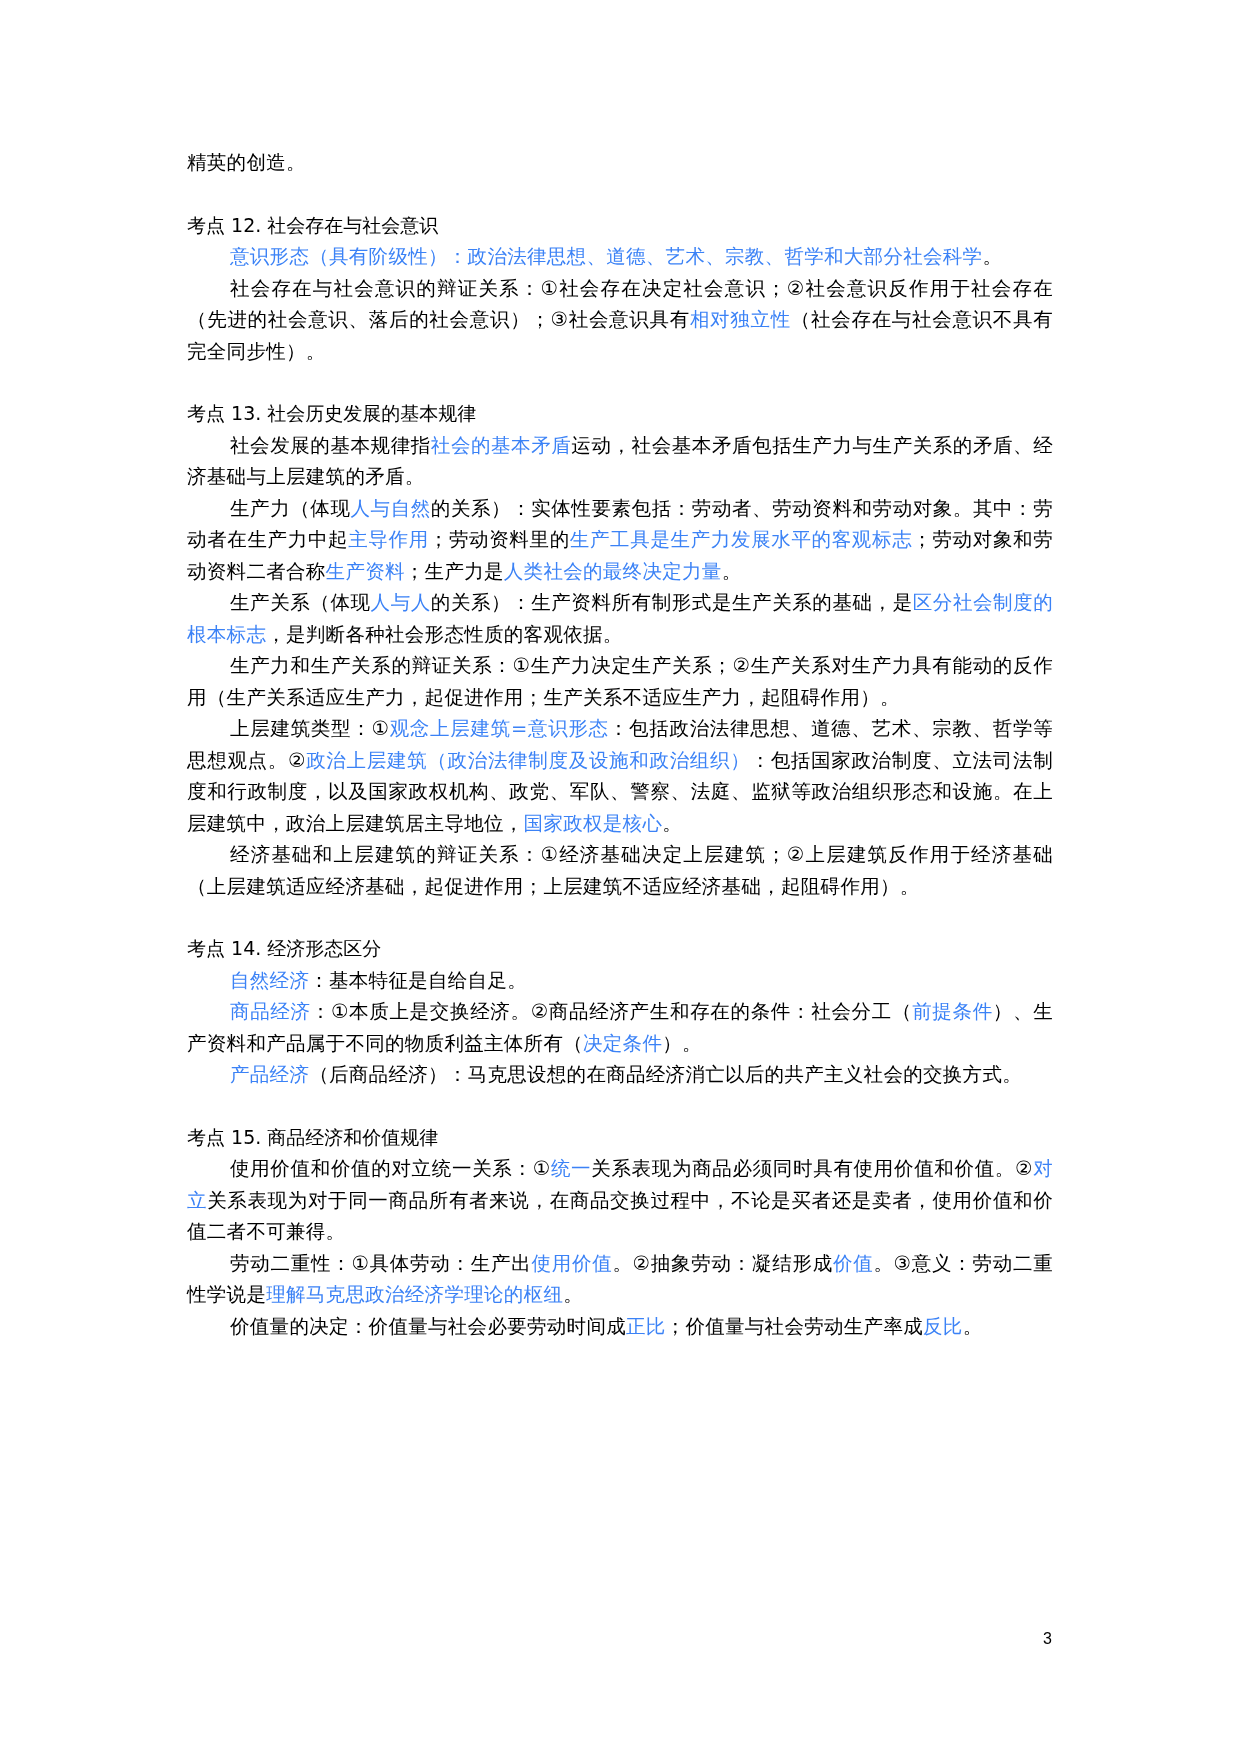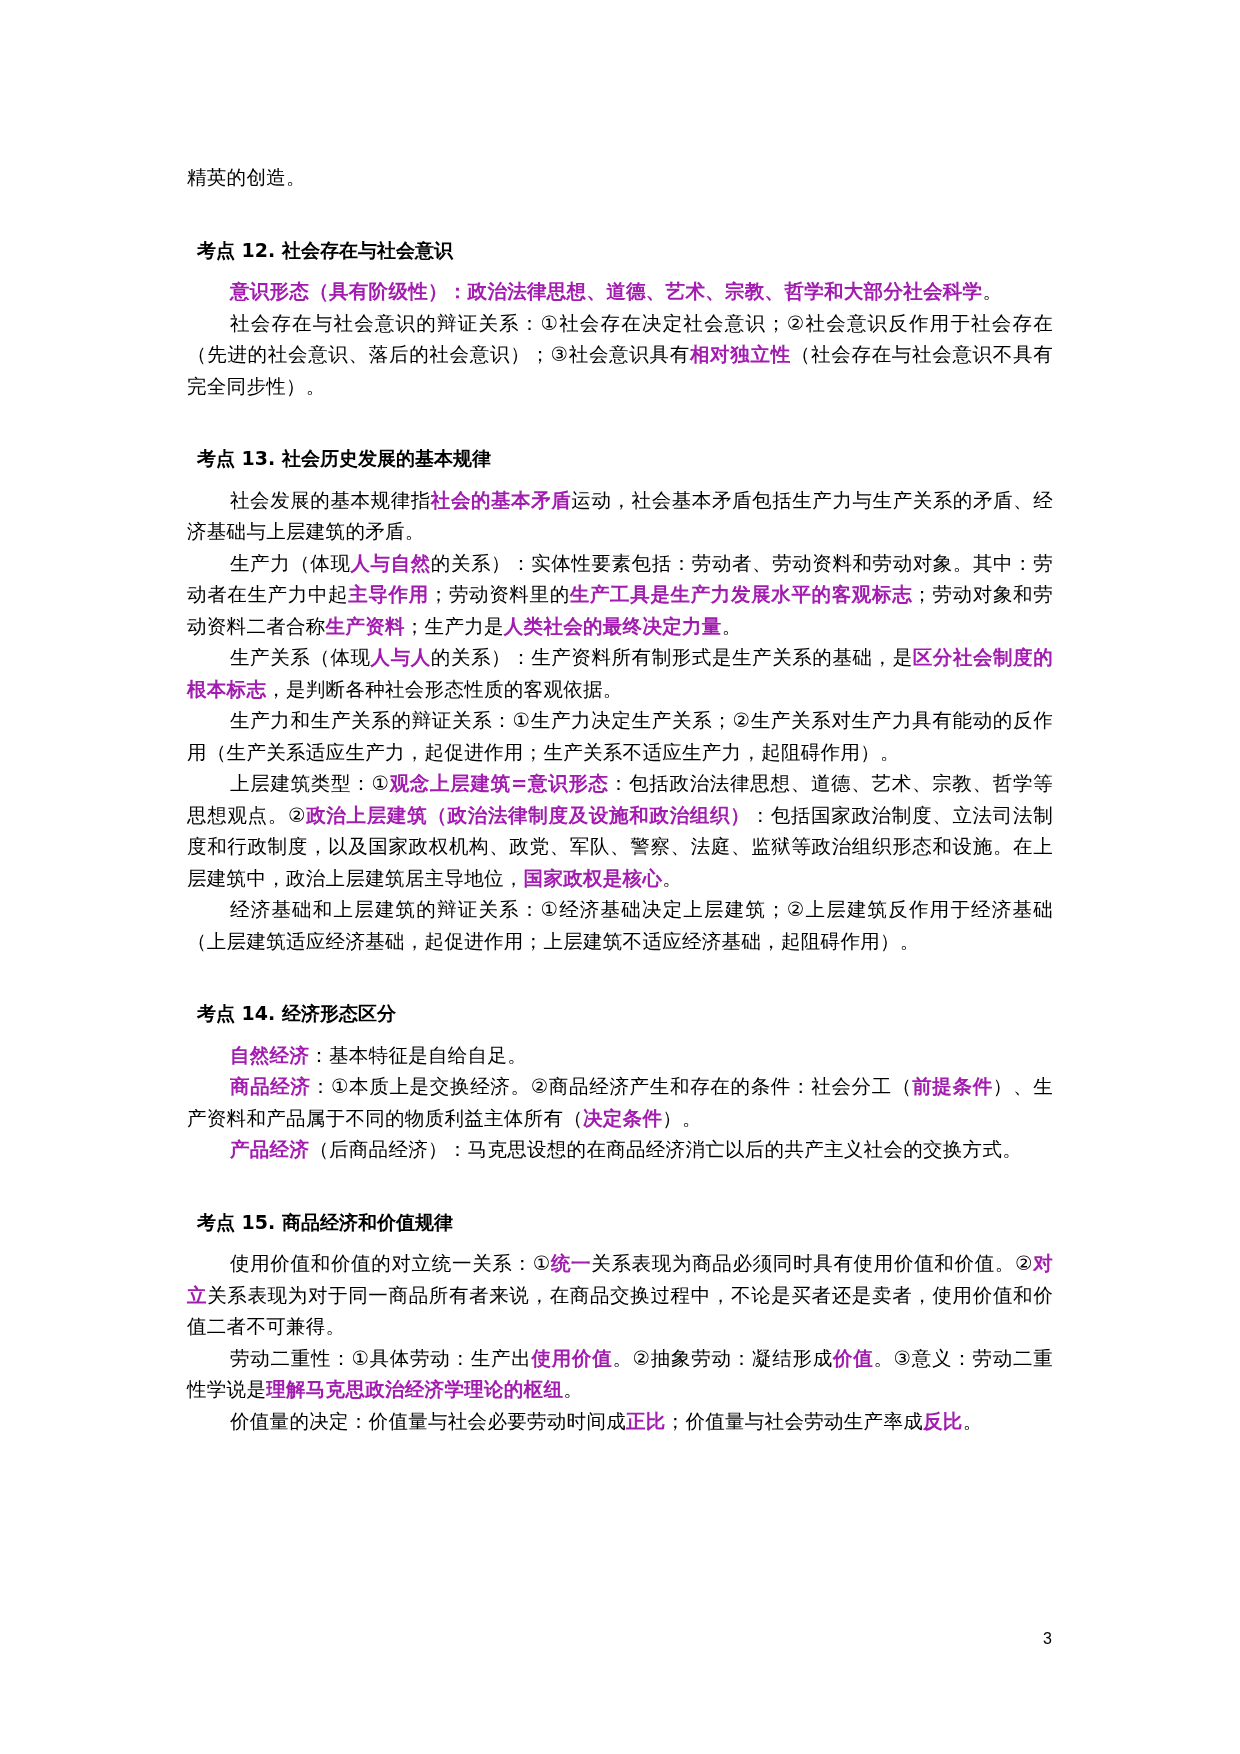--- a/index.html
+++ b/index.html
@@ -1,23 +1,23 @@
 <!DOCTYPE html>
 <html><head>
 <meta charset="utf-8">
 <style>
   html, body { margin: 0; padding: 0; background: #ffffff; }
   body { width: 1240px; height: 1754px; position: relative; overflow: hidden;
          font-family: "DejaVu Sans", "Liberation Sans", sans-serif; color: #000; }
-  .page { position: absolute; left: 187px; top: 162px; width: 866px; }
+  .page { position: absolute; left: 187px; top: 147px; width: 866px; }
   .p { font-size: 19.5px; line-height: 31.5px; margin: 0; letter-spacing: 0.3px; text-align: justify; }
   .indent { text-indent: 43px; }
-  .h { font-weight: bold; font-size: 19px; line-height: 31.5px; margin: 10px; }
+  .h { font-weight: normal; font-size: 19px; line-height: 31.5px; margin: 0; }
   .gap { height: 31px; }
-  .red { color: #a21caf; font-weight: bold; }
+  .red { color: #3b82f6; }
   .pagenum { position: absolute; left: 1043px; top: 1630px; font-size: 16px;
              font-family: "Liberation Sans", sans-serif; }
 </style>
 </head>
 <body>
 
 <div class="page">
   <p class="p">精英的创造。</p>
   <div id="sections">
       <div class="gap"></div>

